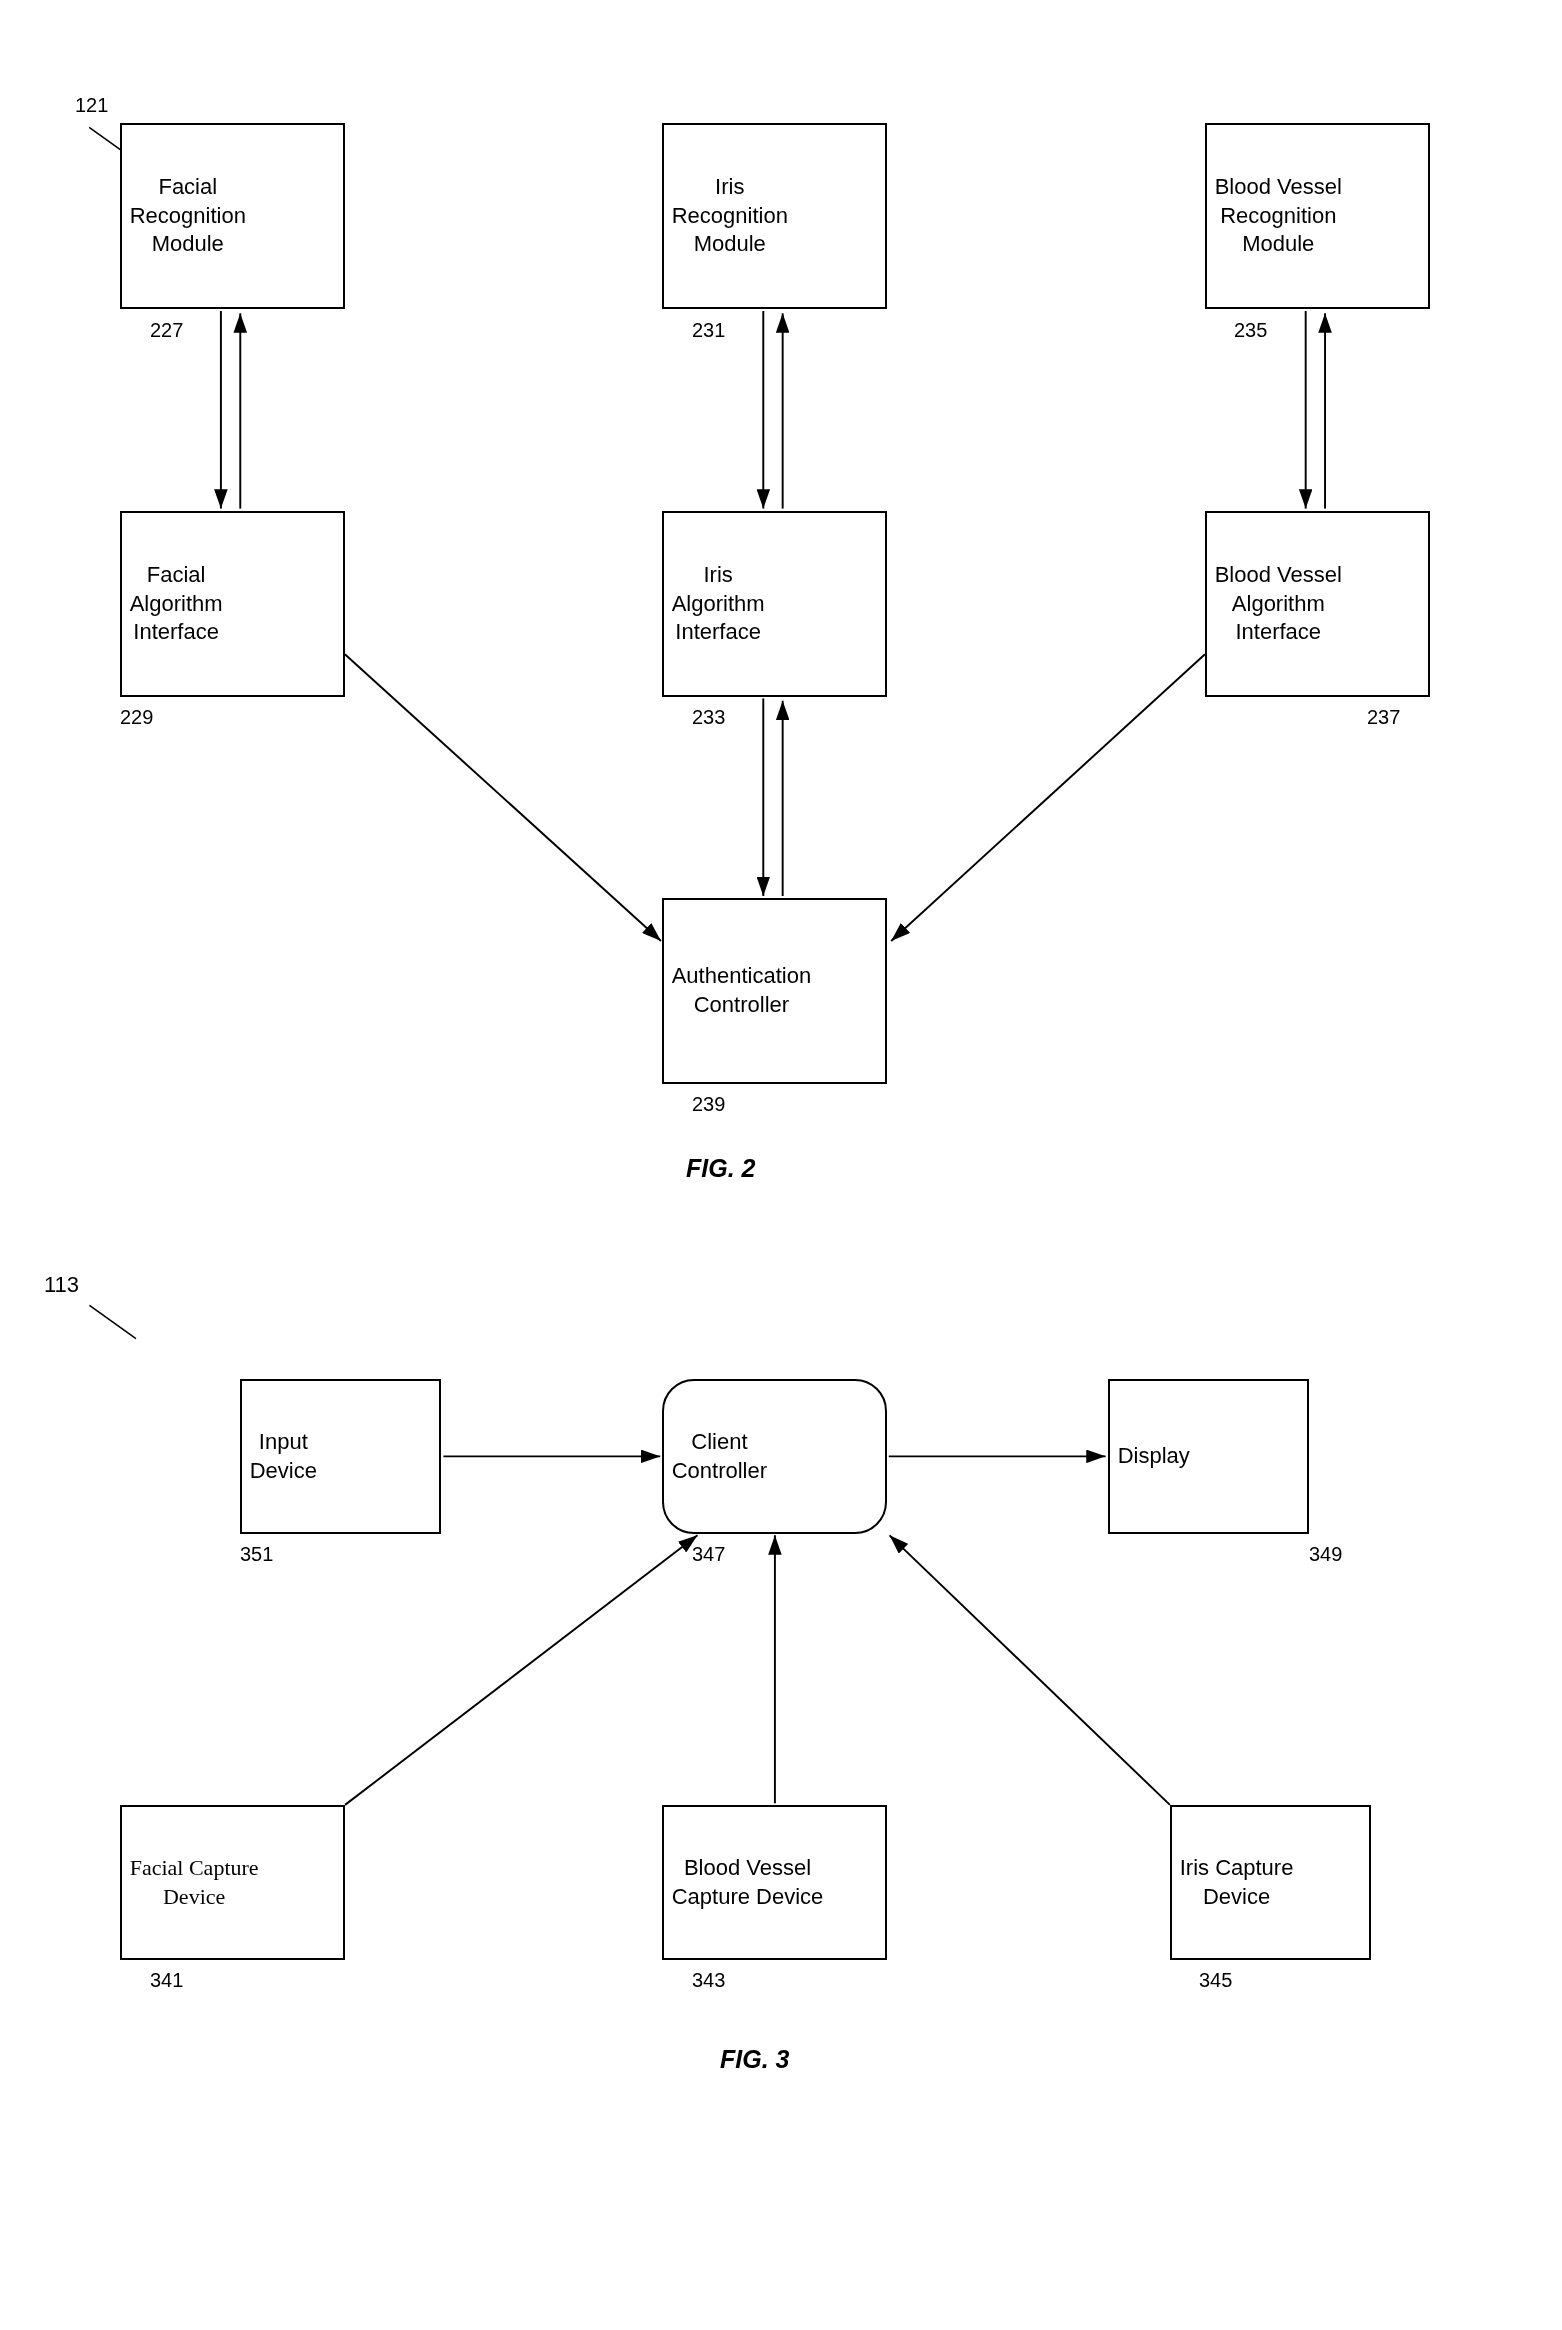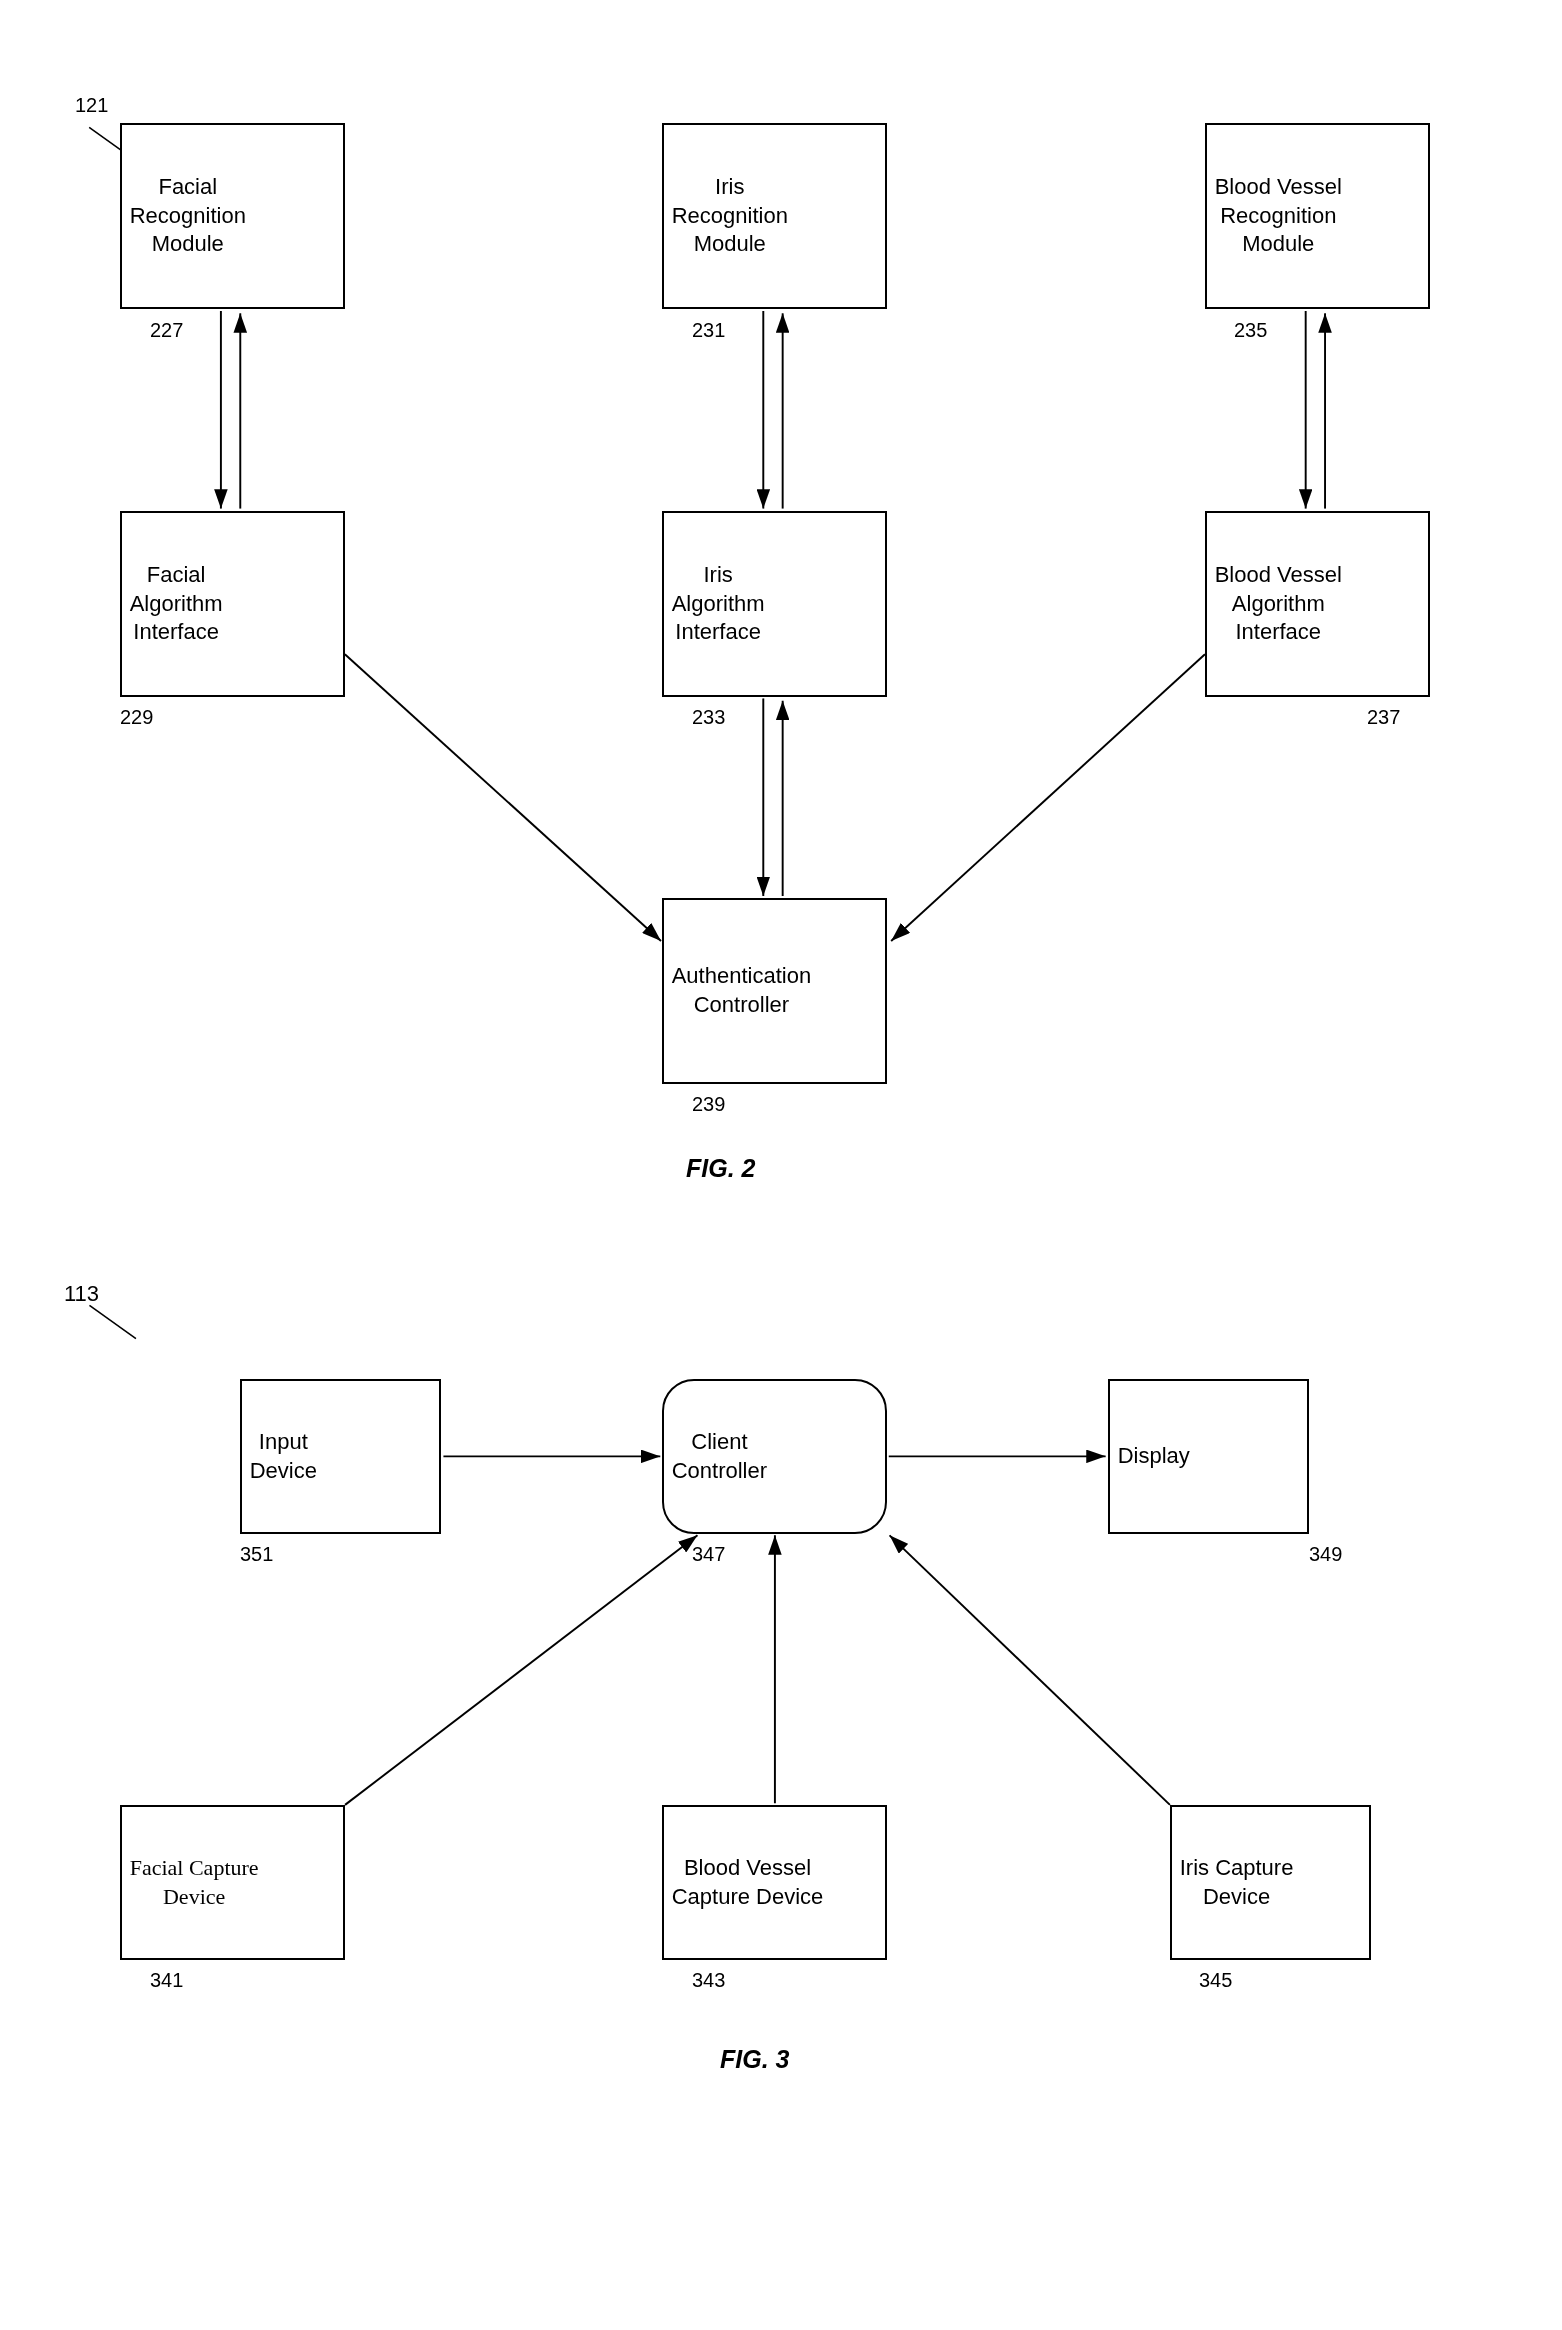--- a/index.html
+++ b/index.html
@@ -65,23 +65,22 @@
       position: absolute;
       top: 48px;
       left: 48px;
       font-size: 20px;
       margin-left: 27px;
     }
 
     .diagram-label-113 {
       position: absolute;
       top: 48px;
-      left: 64px;
+      left: 44px;
       font-size: 22px;
-      margin-top: 9px;
     }
   </style>
 </head>
 <body>
 
 <div class="diagram-container">
 
   <div class="fig2-area">
 
     <div class="diagram-label-121">121</div>

